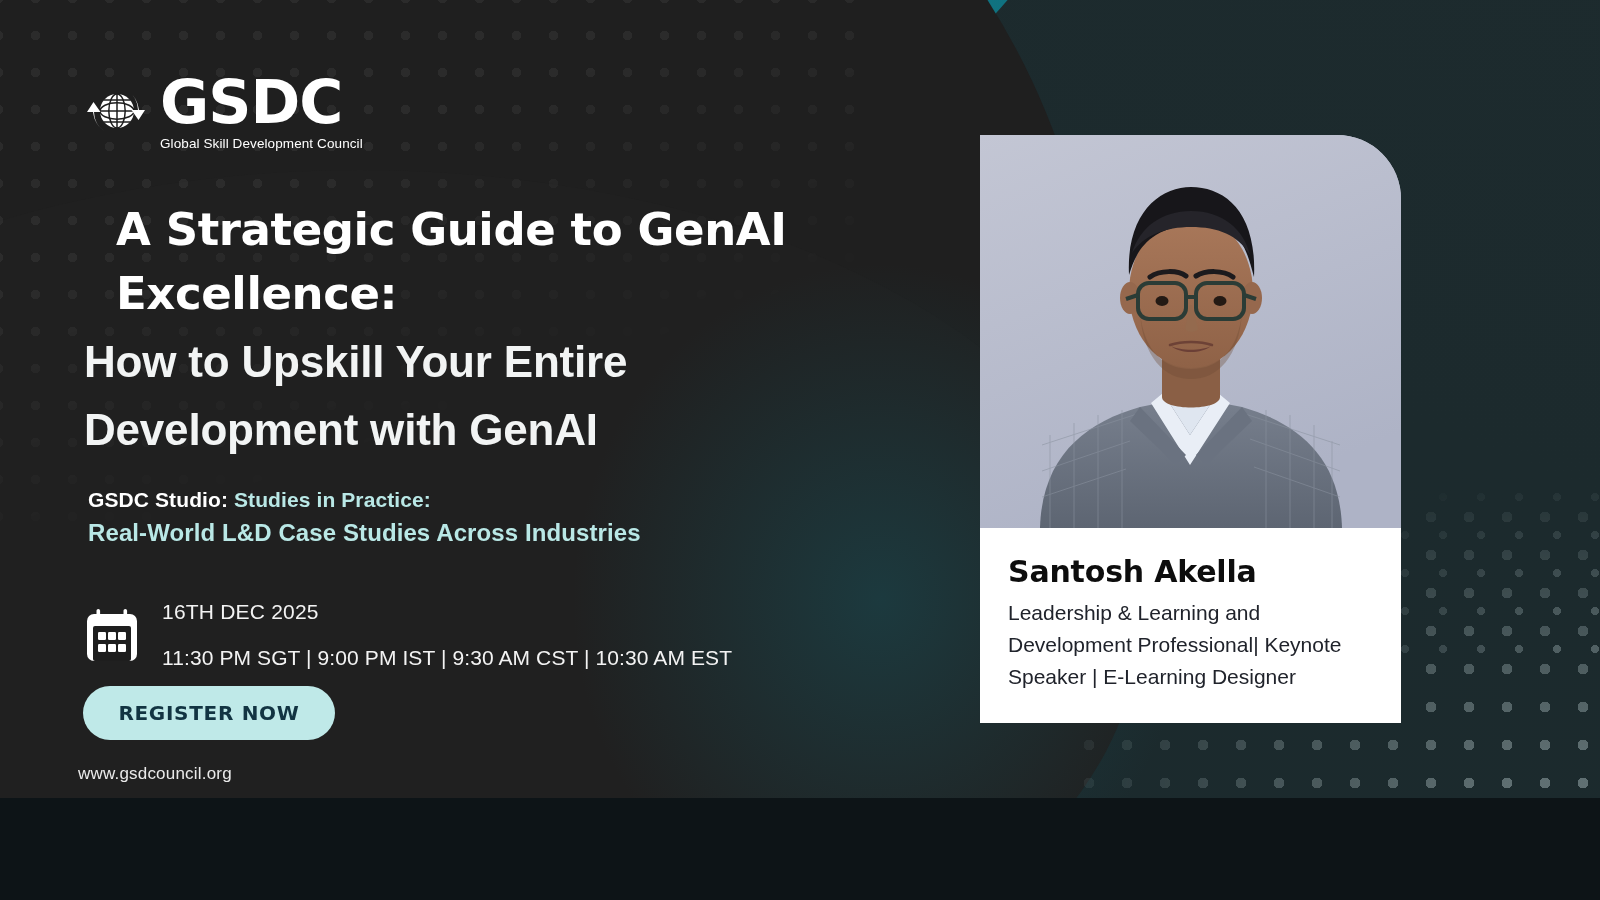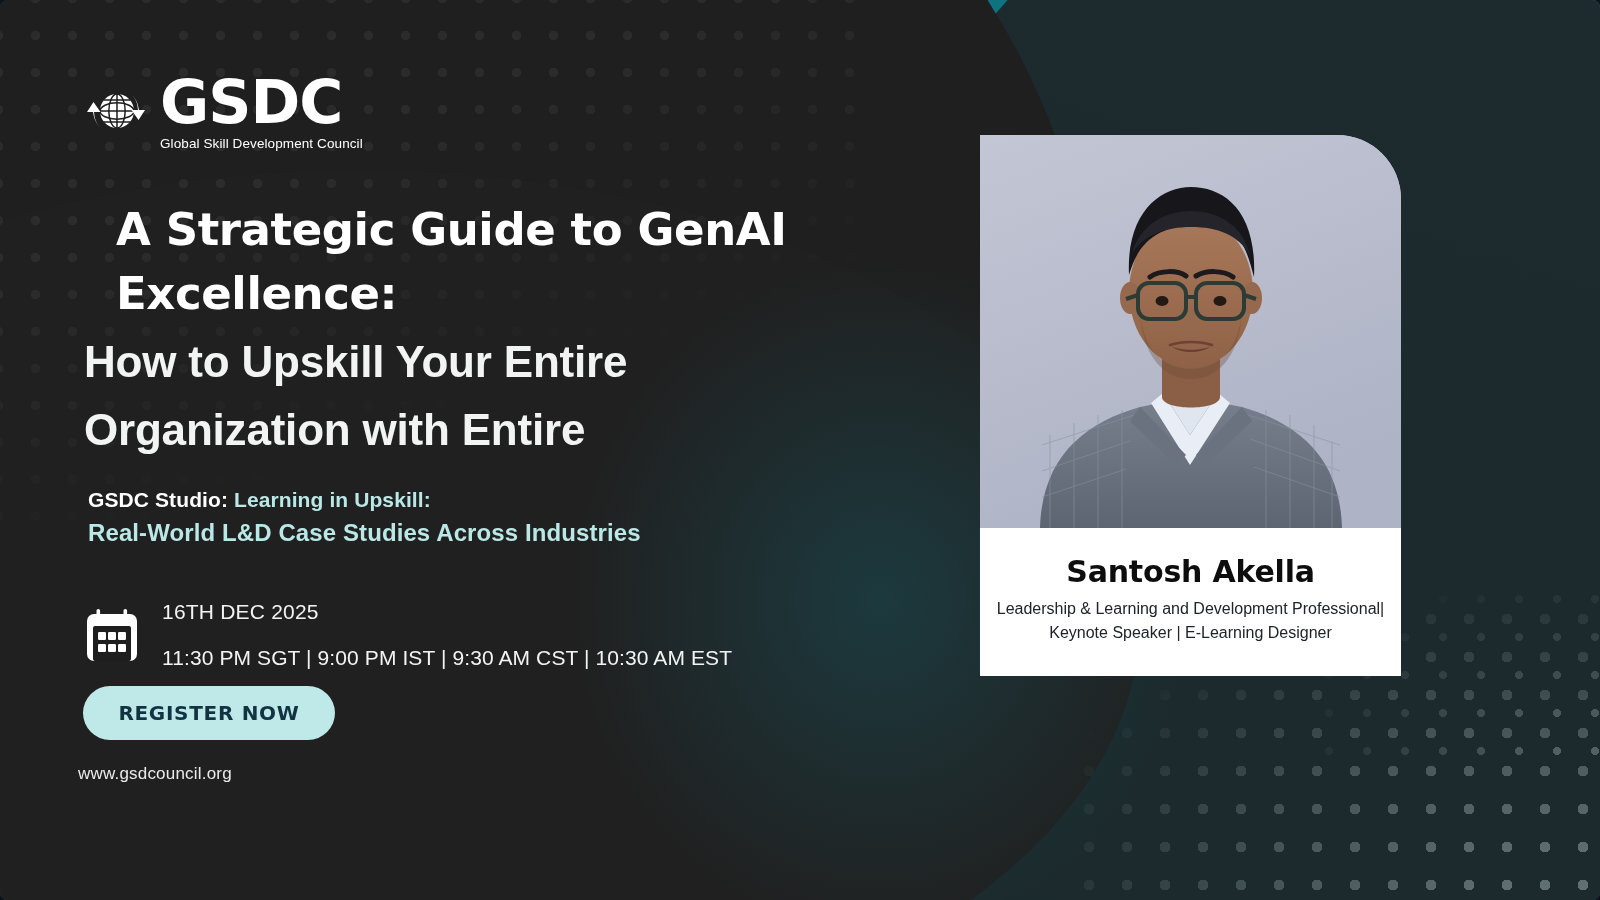--- a/index.html
+++ b/index.html
@@ -1,18 +1,18 @@
 <!DOCTYPE html>
 <html><head>
 <meta charset="utf-8">
 <style>
   html,body{margin:0;padding:0;background:#0d1417;}
   body{width:1600px;height:900px;overflow:hidden;font-family:"Liberation Sans",sans-serif;}
 
-  .banner{position:relative;width:1600px;height:900px;overflow:hidden;background:#1d4ed8;border-radius:8px;}
+  .banner{position:relative;width:1600px;height:798px;overflow:hidden;background:#1d4ed8;}
 
   
   .bg-base{position:absolute;inset:0;background:#1e1e1e;}
 
   .bg-teal-bottom{position:absolute;left:-60px;bottom:-220px;width:1760px;height:640px;
       background:linear-gradient(100deg,#17808f 0%,#167b8b 28%,#13606e 60%,#17323a 100%);}
 
   .bg-teal-circle{position:absolute;left:905px;top:-470px;width:1000px;height:1000px;border-radius:50%;
       background:radial-gradient(circle at 35% 70%,#0f7b8a 0%,#10707e 45%,#0e5e6c 75%,#124049 100%);}
 
@@ -89,24 +89,24 @@
       font-family:"DejaVu Sans",sans-serif;}
 
   .url{position:absolute;left:78px;top:764px;font-size:17px;color:#eaeaea;letter-spacing:.2px;}
 
   
   .speaker{position:absolute;left:980px;top:135px;width:421px;}
   .photo{position:relative;width:421px;height:393px;overflow:hidden;
       border-radius:0 64px 0 0;background:#b9bdcd;}
   .photo svg{display:block;width:100%;height:100%;}
 
-  .info{width:421px;background:#ffffff;padding:26px 16px 30px;box-sizing:border-box;text-align:center;}
+  .info{width:421px;background:#ffffff;padding:26px 28px 30px;box-sizing:border-box;}
   .sp-name{font-size:30px;font-weight:700;color:#0d0d0d;letter-spacing:-.2px;
       font-family:"DejaVu Sans",sans-serif;line-height:1.2;}
-  .sp-role{font-size:16px;color:#20232b;line-height:1.53;margin-top:7px;
+  .sp-role{font-size:21px;color:#20232b;line-height:1.53;margin-top:7px;
       font-family:"Liberation Sans",sans-serif;}
 </style>
 </head>
 <body>
 
 <div class="banner">
 
   <div class="bg-base"></div>
   <div class="bg-teal-bottom"></div>
   <div class="bg-teal-circle"></div>
@@ -139,27 +139,27 @@
       <span class="logo-text">
         <span class="logo-title">GSDC</span>
         <span class="logo-sub">Global Skill Development Council</span>
       </span>
     </div>
 
     <div class="headline">
       <div class="h-bold">A Strategic Guide to GenAI</div>
       <div class="h-bold">Excellence:</div>
       <div class="h-light">How to Upskill Your Entire</div>
-      <div class="h-light">Organization with Entire</div>
+      <div class="h-light">Development with GenAI</div>
     </div>
 
     <div class="studio">
       <div class="studio-l1">
         <span class="w">GSDC Studio:</span>
-        <span class="t">Learning in Upskill:</span>
+        <span class="t">Studies in Practice:</span>
       </div>
       <div class="studio-l2">Real-World L&amp;D Case Studies Across Industries</div>
     </div>
 
     <div class="datewrap">
       <span class="cal-icon">
         <svg viewBox="0 0 56 56" xmlns="http://www.w3.org/2000/svg">
           <rect x="12.5" y="2" width="3.6" height="9" rx="1.8" fill="#ffffff"></rect>
           <rect x="39.5" y="2" width="3.6" height="9" rx="1.8" fill="#ffffff"></rect>
           <rect x="3" y="7" width="50" height="47" rx="7" fill="#ffffff"></rect>

